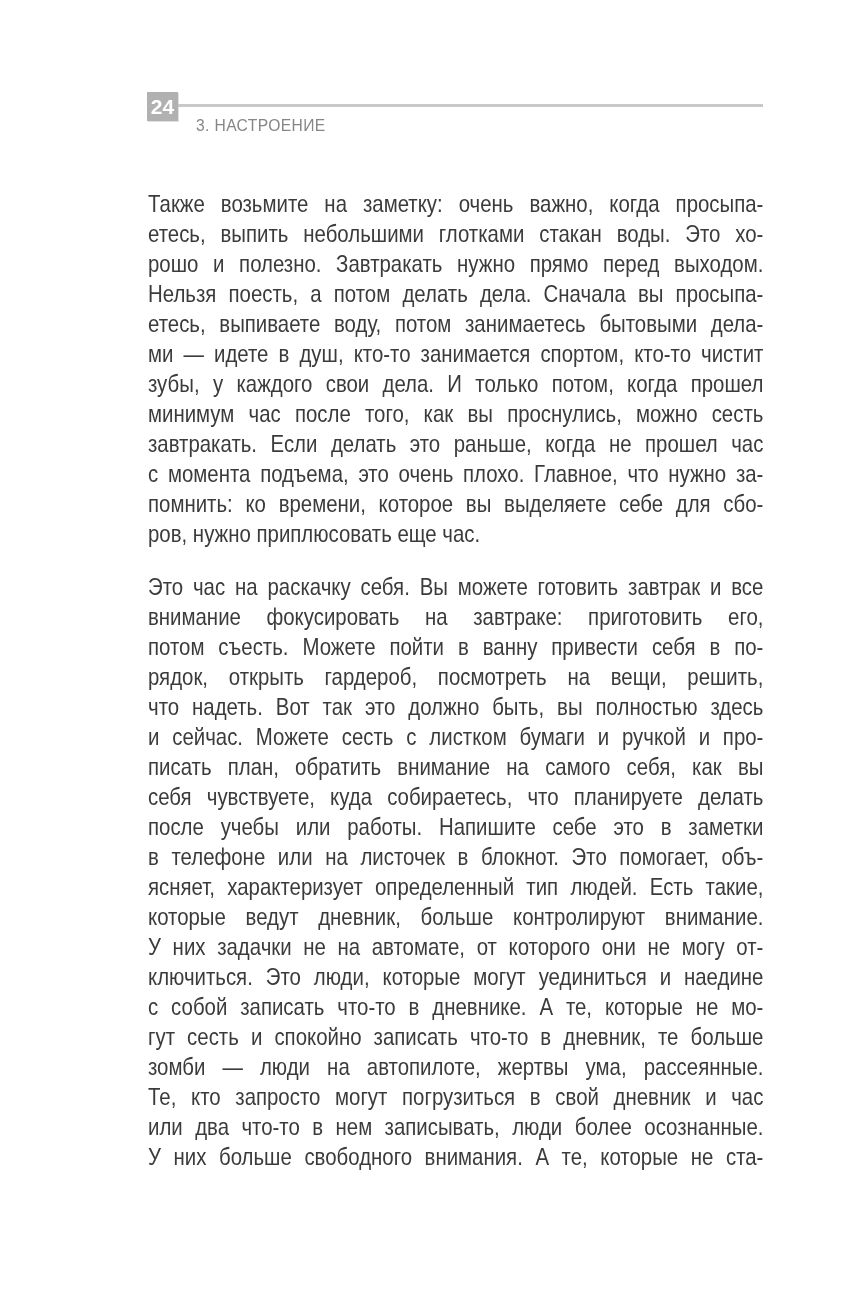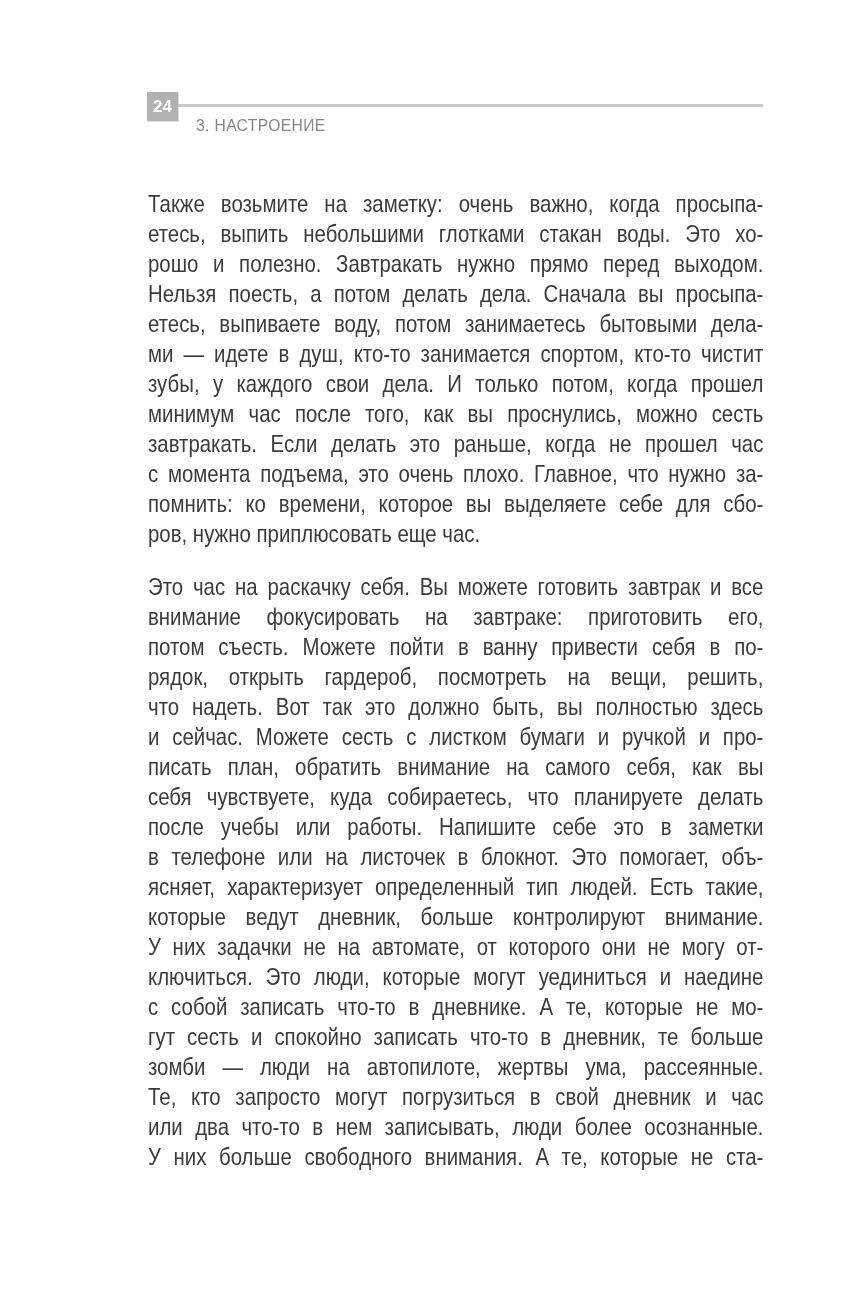--- a/index.html
+++ b/index.html
@@ -15,21 +15,21 @@
     overflow: hidden;
   }
   .page-badge {
     position: absolute;
     left: 147px;
     top: 92px;
     width: 31px;
     height: 29px;
     background: var(--badge-bg, #b1b1b1);
     color: var(--badge-text, #ffffff);
-    font-size: 17px;
+    font-size: 21px;
     font-weight: bold;
     display: flex;
     align-items: center;
     justify-content: center;
     box-shadow: 1px 1px 0 rgba(0,0,0,0.12);
   }
   .header-rule {
     position: absolute;
     left: 178px;
     top: 104px;

